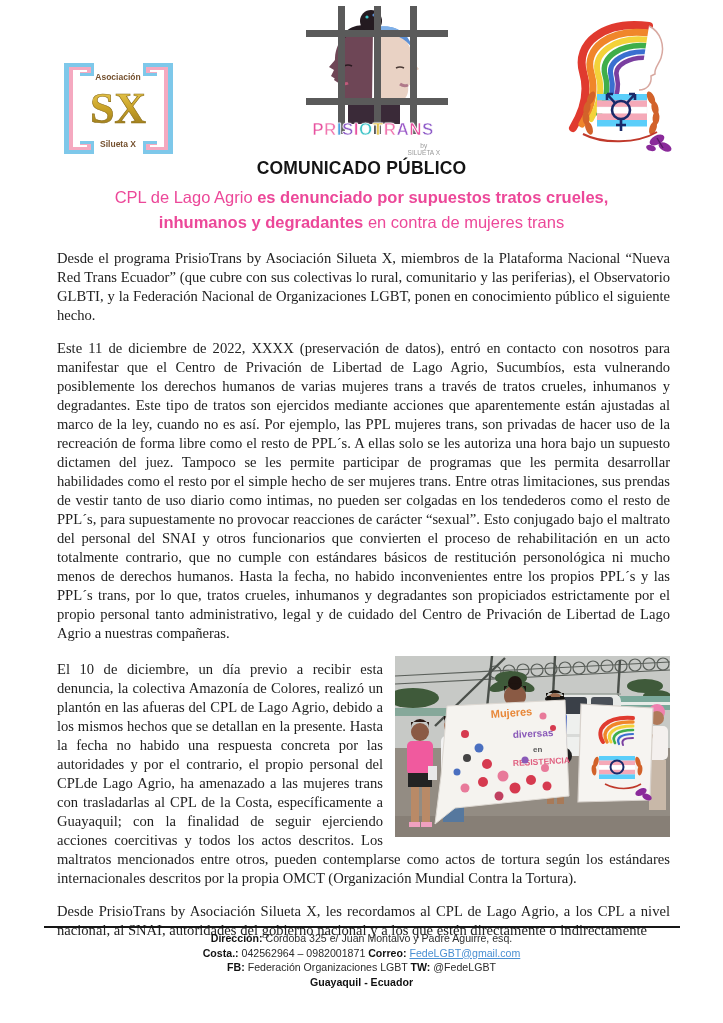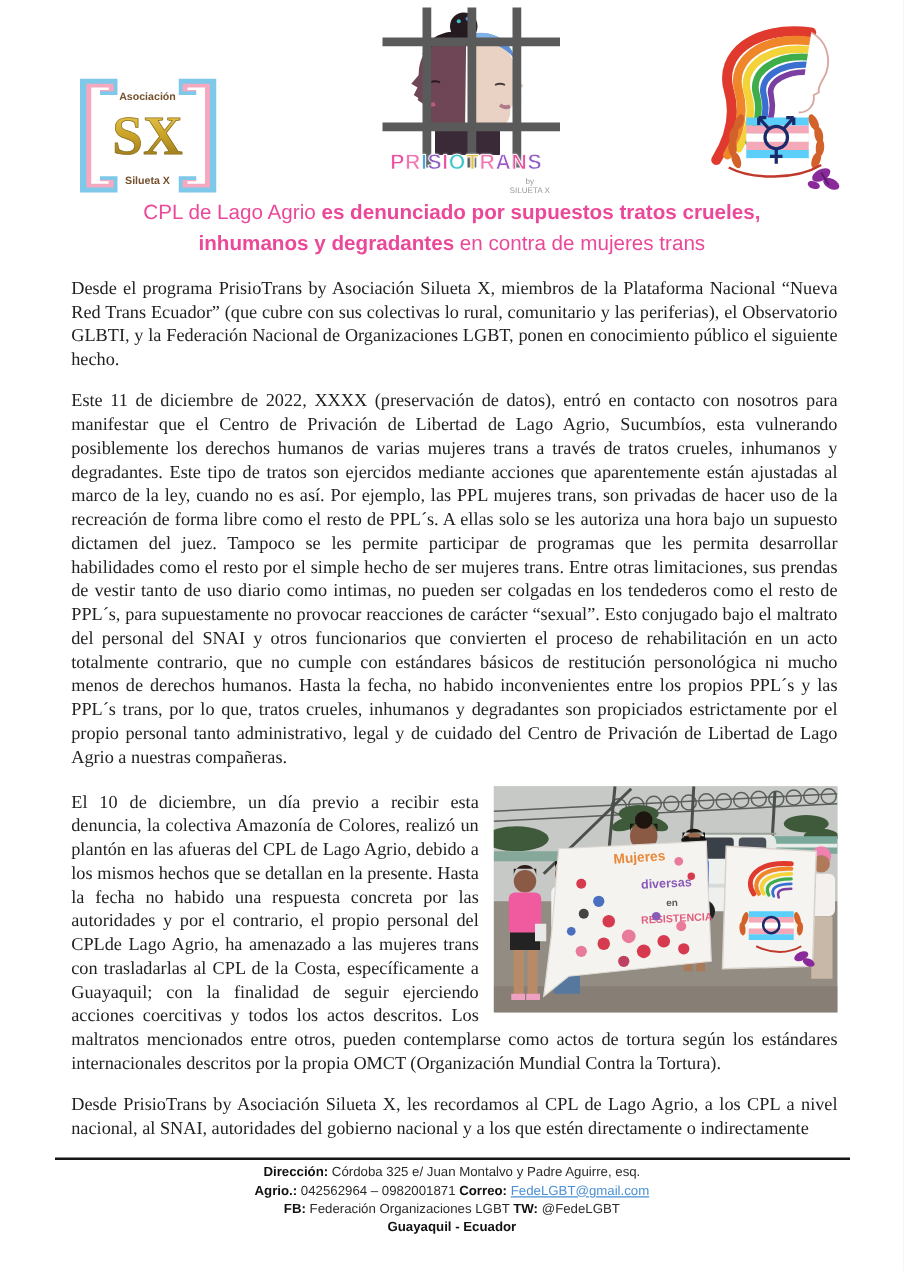--- a/index.html
+++ b/index.html
@@ -162,20 +162,21 @@
         <g fill="#8a2a9a">
           <ellipse cx="100" cy="120" rx="8" ry="4.5" transform="rotate(-28 100 120)"></ellipse>
           <ellipse cx="108" cy="127" rx="7" ry="4" transform="rotate(28 108 127)"></ellipse>
           <ellipse cx="94" cy="128" rx="5" ry="3" transform="rotate(18 94 128)"></ellipse>
           <path d="M100,118 l6,10" stroke="#5a1a6a" stroke-width="1.4"></path>
         </g>
       </svg>
     </div>
   </div>
 
+  <h1 class="kicker">COMUNICADO PÚBLICO</h1>
   <h2 class="headline" id="headline" style="color: #ec4899;"><span>CPL de Lago Agrio </span><span class="b">es denunciado por supuestos tratos crueles, inhumanos y degradantes</span><span> en contra de mujeres trans</span></h2>
 
   <div class="body">
     <p>Desde el programa PrisioTrans by Asociación Silueta X, miembros de la Plataforma Nacional “Nueva Red Trans Ecuador” (que cubre con sus colectivas lo rural, comunitario y las periferias), el Observatorio GLBTI, y la Federación Nacional de Organizaciones LGBT, ponen en conocimiento público el siguiente hecho.</p>
     <p class="p2">Este 11 de diciembre de 2022, XXXX (preservación de datos), entró en contacto con nosotros para manifestar que el Centro de Privación de Libertad de Lago Agrio, Sucumbíos, esta vulnerando posiblemente los derechos humanos de varias mujeres trans a través de tratos crueles, inhumanos y degradantes. Este tipo de tratos son ejercidos mediante acciones que aparentemente están ajustadas al marco de la ley, cuando no es así. Por ejemplo, las PPL mujeres trans, son privadas de hacer uso de la recreación de forma libre como el resto de PPL´s. A ellas solo se les autoriza una hora bajo un supuesto dictamen del juez. Tampoco se les permite participar de programas que les permita desarrollar habilidades como el resto por el simple hecho de ser mujeres trans. Entre otras limitaciones, sus prendas de vestir tanto de uso diario como intimas, no pueden ser colgadas en los tendederos como el resto de PPL´s, para supuestamente no provocar reacciones de carácter “sexual”. Esto conjugado bajo el maltrato del personal del SNAI y otros funcionarios que convierten el proceso de rehabilitación en un acto totalmente contrario, que no cumple con estándares básicos de restitución personológica ni mucho menos de derechos humanos. Hasta la fecha, no habido inconvenientes entre los propios PPL´s y las PPL´s trans, por lo que, tratos crueles, inhumanos y degradantes son propiciados estrictamente por el propio personal tanto administrativo, legal y de cuidado del Centro de Privación de Libertad de Lago Agrio a nuestras compañeras.</p>
     <p>
       <span class="photo-float">
         <svg width="275" height="181" viewBox="0 0 275 181">
 
           <rect x="0" y="0" width="275" height="181" fill="#c7c9c6"></rect>
@@ -335,18 +336,18 @@
         </svg>
       </span>
       <span>El 10 de diciembre, un día previo a recibir esta denuncia, la colectiva Amazonía de Colores, realizó un plantón en las afueras del CPL de Lago Agrio, debido a los mismos hechos que se detallan en la presente. Hasta la fecha no habido una respuesta concreta por las autoridades y por el contrario, el propio personal del CPLde Lago Agrio, ha amenazado a las mujeres trans con trasladarlas al CPL de la Costa, específicamente a Guayaquil; con la finalidad de seguir ejerciendo acciones coercitivas y todos los actos descritos. Los maltratos mencionados entre otros, pueden contemplarse como actos de tortura según los estándares internacionales descritos por la propia OMCT (Organización Mundial Contra la Tortura).</span>
     </p>
     <p>Desde PrisioTrans by Asociación Silueta X, les recordamos al CPL de Lago Agrio, a los CPL a nivel nacional, al SNAI, autoridades del gobierno nacional y a los que estén directamente o indirectamente</p>
   </div>
 
   <div class="footer">
     <div class="rule"></div>
     <div><span class="b">Dirección:</span><span> Córdoba 325 e/ Juan Montalvo y Padre Aguirre, esq.</span></div>
-    <div><span class="b">Agrio.:</span><span> 042562964 – 0982001871 </span><span class="b">Correo:</span><span> </span><a class="link" href="#">FedeLGBT@gmail.com</a></div>
+    <div><span class="b">Costa.:</span><span> 042562964 – 0982001871 </span><span class="b">Correo:</span><span> </span><a class="link" href="#">FedeLGBT@gmail.com</a></div>
     <div><span class="b">FB:</span><span> Federación Organizaciones LGBT </span><span class="b">TW:</span><span> @FedeLGBT</span></div>
     <div><span class="b">Guayaquil - Ecuador</span></div>
   </div>
 
 </div>
 
 </body></html>

